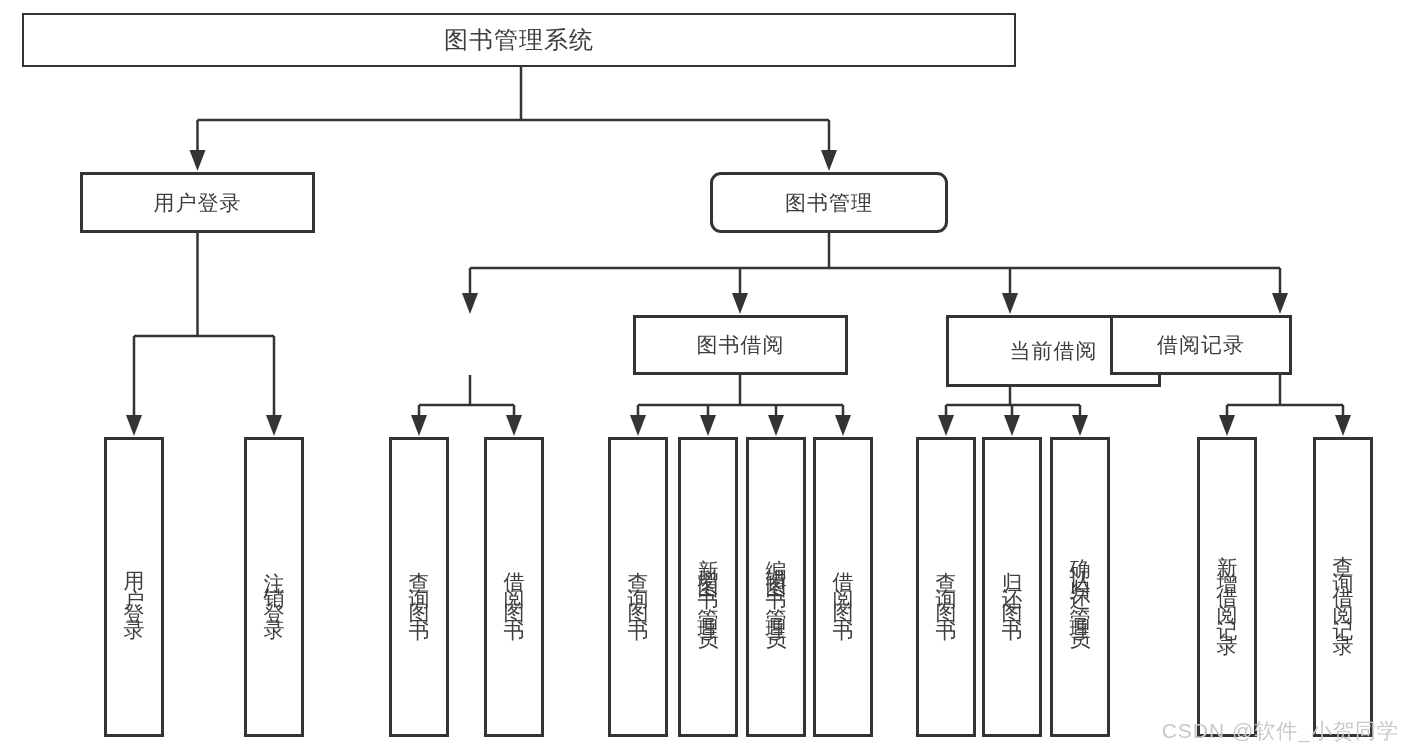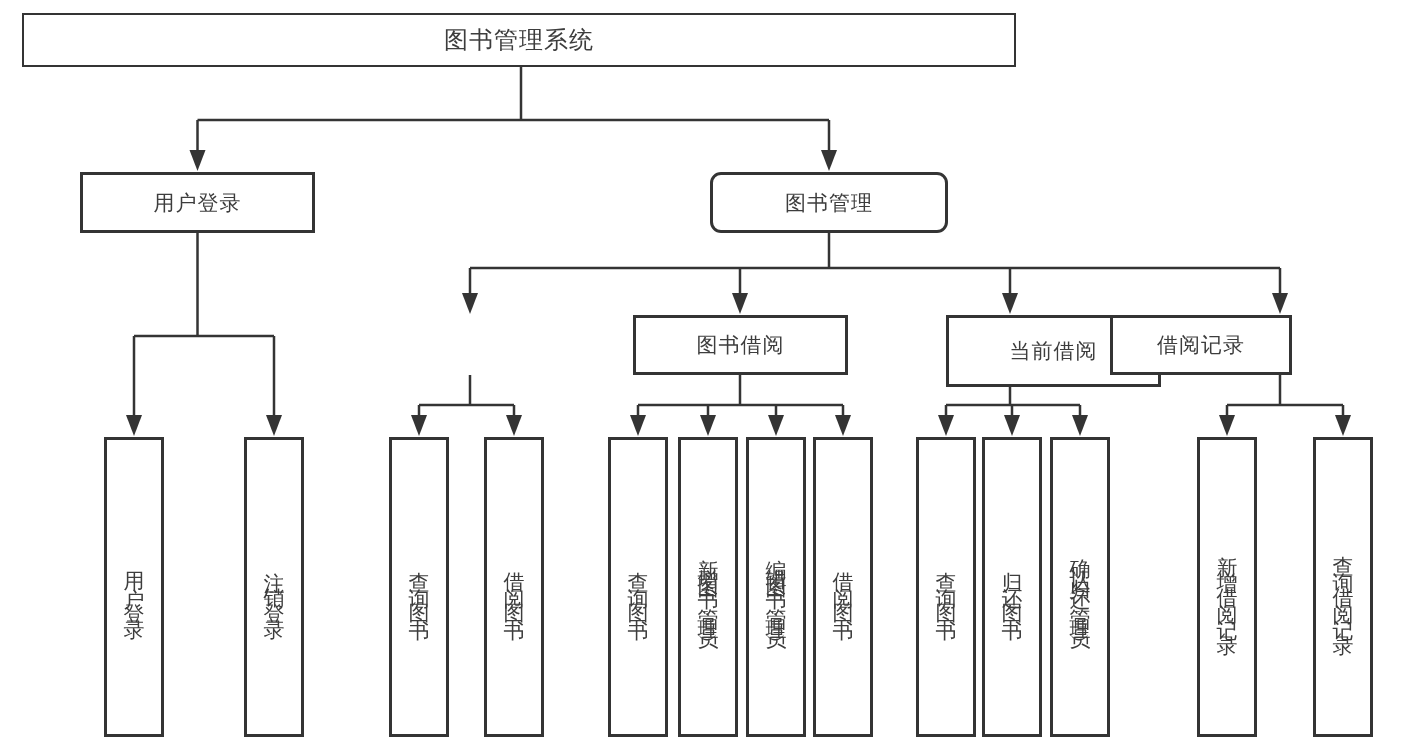--- a/index.html
+++ b/index.html
@@ -128,14 +128,15 @@
   <div class="node vert long" style="left:746px; top:437px; width:60px; height:300px;">编辑图书（管理员）</div>
   <div class="node vert short" style="left:813px; top:437px; width:60px; height:300px;">借阅图书</div>
 
   <div class="node vert short" style="left:916px; top:437px; width:60px; height:300px;">查询图书</div>
   <div class="node vert short" style="left:982px; top:437px; width:60px; height:300px;">归还图书</div>
   <div class="node vert long" style="left:1050px; top:437px; width:60px; height:300px;">确认归还（管理员）</div>
 
   <div class="node vert short" style="left:1197px; top:437px; width:60px; height:300px;">新增借阅记录</div>
   <div class="node vert short" style="left:1313px; top:437px; width:60px; height:300px;">查询借阅记录</div>
 
+  <div class="watermark">CSDN @软件_小贺同学</div>
 
 </div>
 
 </body></html>

